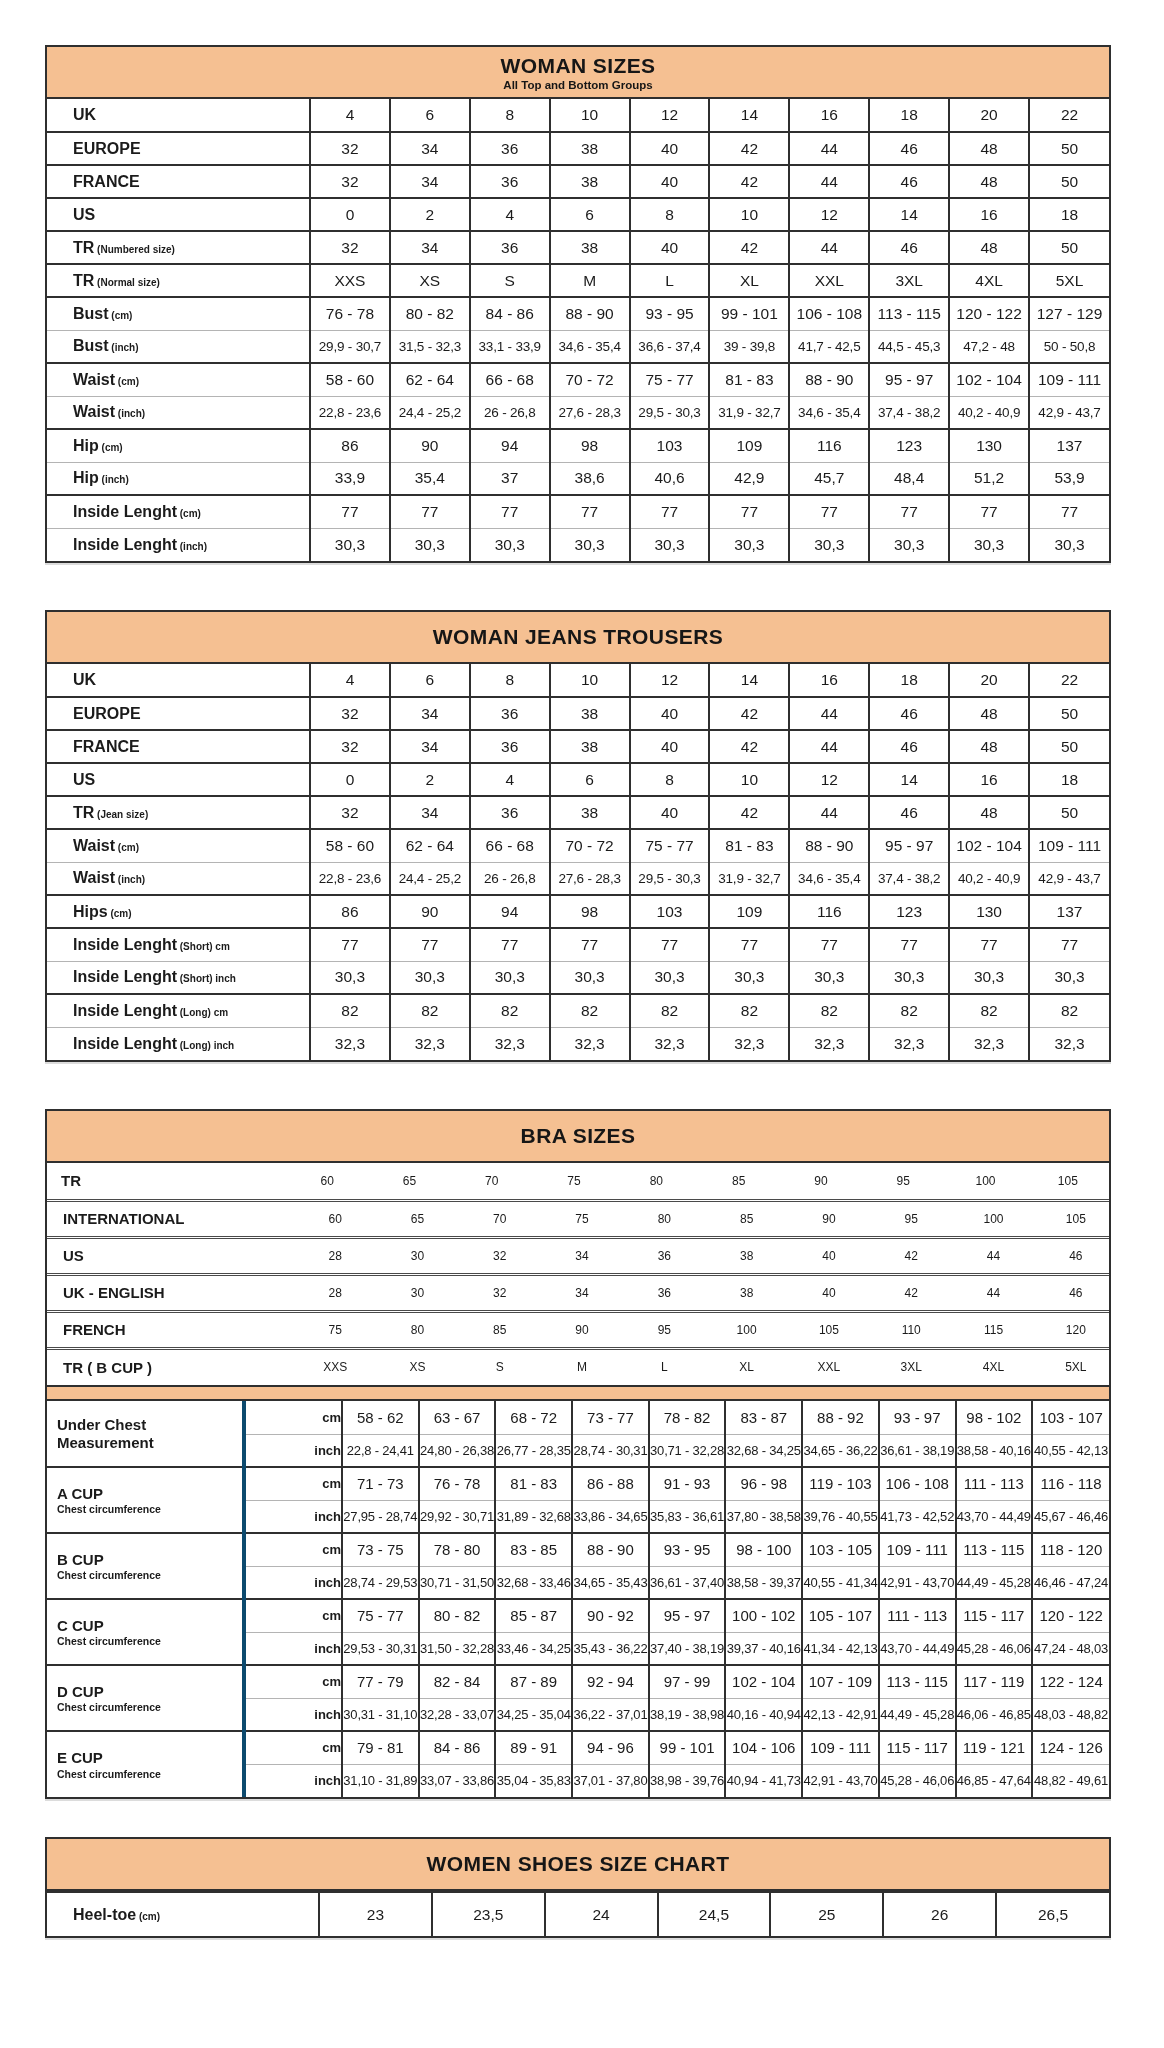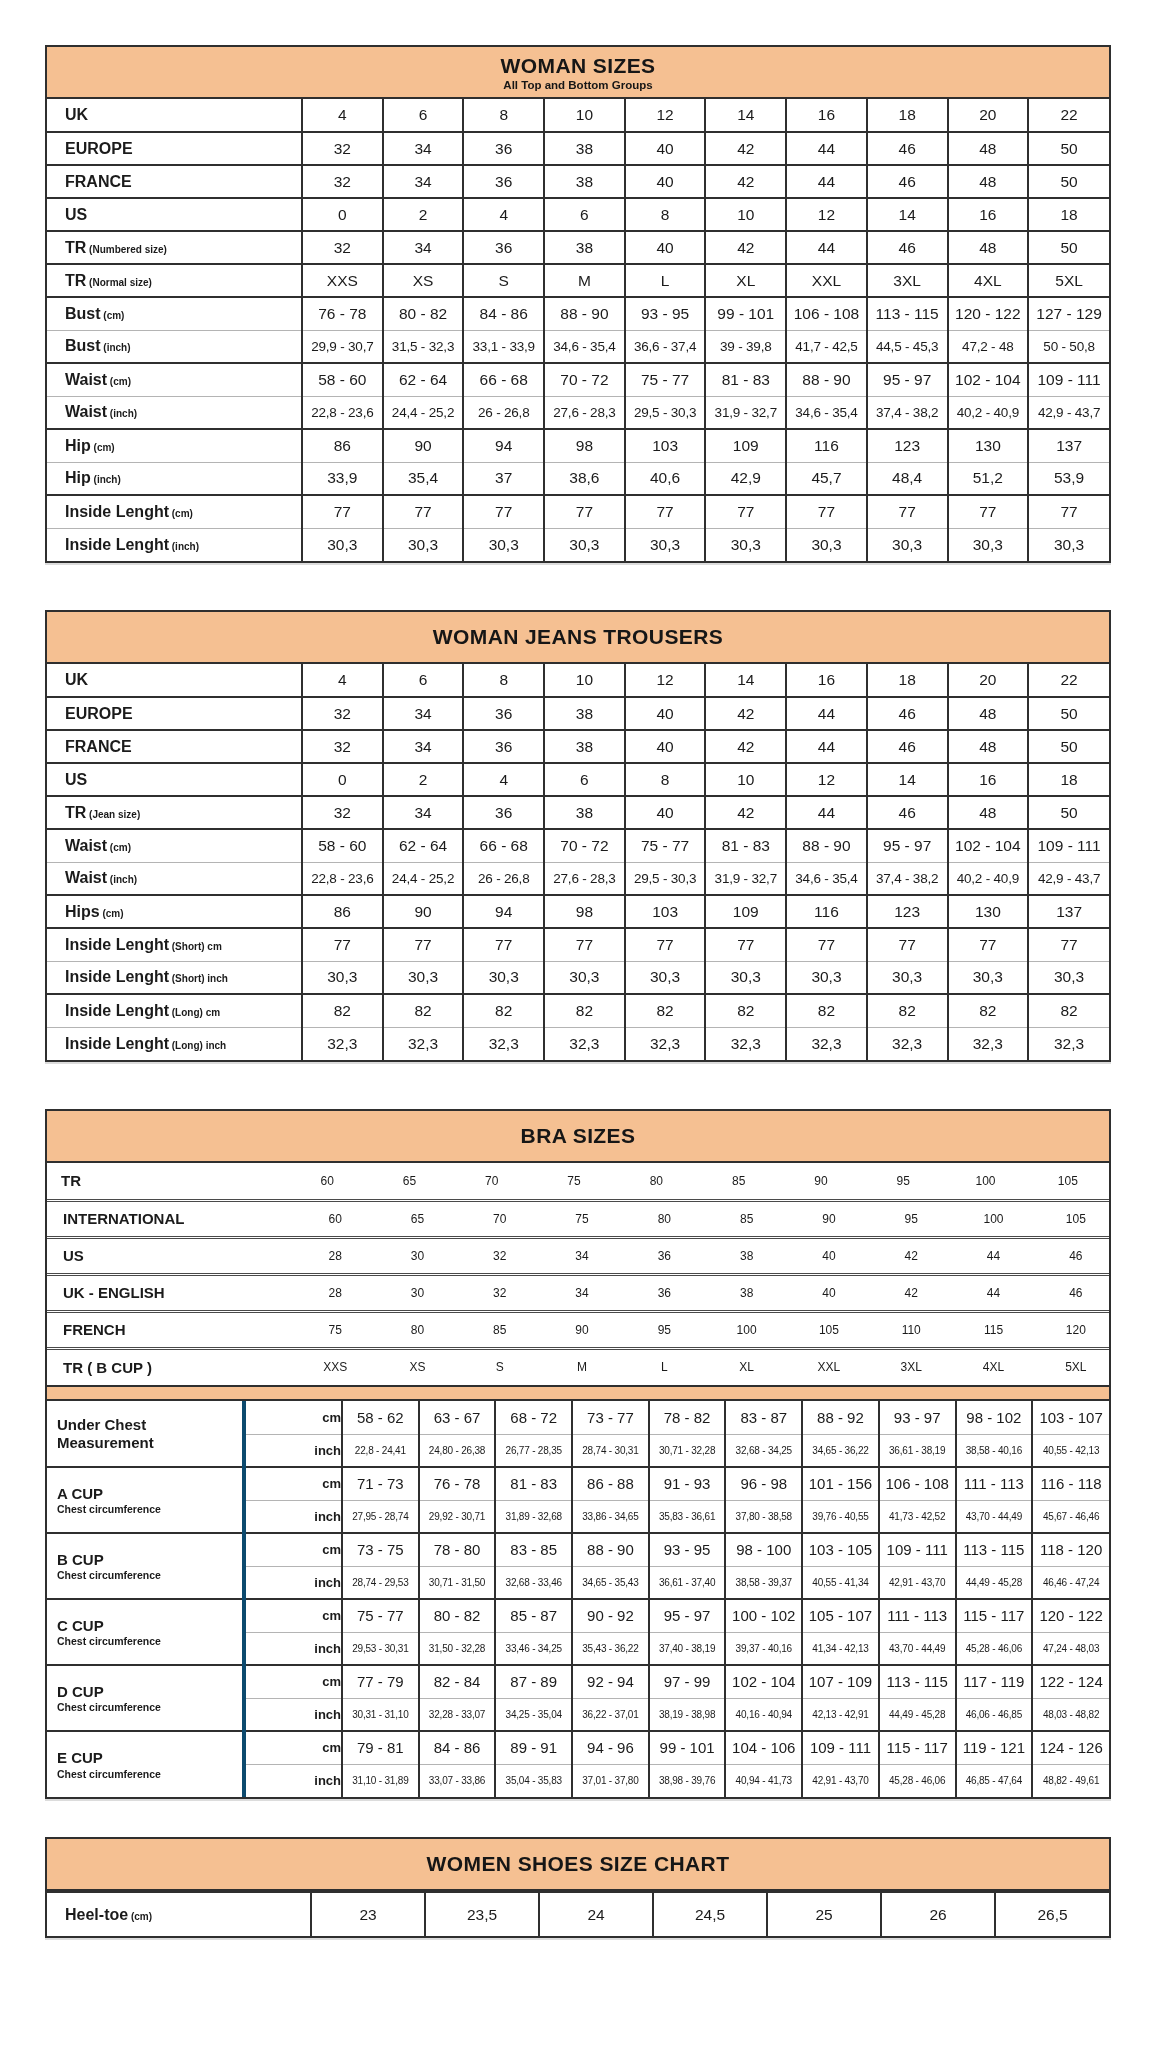--- a/index.html
+++ b/index.html
@@ -10,42 +10,42 @@
   }
   .tbl{border:2.5px solid #2f2f2f;margin-bottom:47px;box-shadow:0 2px 0 #dcdcdc;background:#fff;}
   .band{background:#f5c092;border-bottom:2.5px solid #2f2f2f;text-align:center;padding:7px 0 6px 0;}
   .band .t{font-size:21px;font-weight:700;letter-spacing:.4px;color:#161616;}
   .band .st{font-size:11.5px;font-weight:700;margin-top:1px;color:#161616;}
   .band.single{padding:13px 0;}
   table{width:100%;border-collapse:collapse;table-layout:fixed;}
   td{vertical-align:middle;padding:0;}
   
   .r{height:33px;}
-  .lbl{text-align:left;padding-left:18px;}
+  .lbl{text-align:left;padding-left:26px;}
   #t1 .lbl,#t2 .lbl{width:236px;}
   .lm{font-weight:700;font-size:16px;}
   .ls{font-weight:700;font-size:10px;}
   .val{text-align:center;font-size:15.5px;border-left:2px solid #2f2f2f;}
   .smallv .val{font-size:13.5px;letter-spacing:-.2px;}
   .sep-strong td{border-top:2px solid #2f2f2f;}
   .sep-light td{border-top:1px solid #b4b4b4;}
   .sep-double td{border-top:3px double #4a4a4a;padding-left:16px;}
   
   #t3{margin-bottom:38px;}
   .br{height:37px;}
   .blbl{width:225px;font-weight:700;font-size:15px;padding-left:14px;text-align:left;}
   .bval{text-align:center;font-size:12px;}
   .pdiv{height:12px;background:#f5c092;border-top:2px solid #2f2f2f;border-bottom:2px solid #2f2f2f;}
   .cr{height:33px;}
   .clbl{width:185px;padding-left:10px;text-align:left;}
   .clbl .lm{font-size:15px;display:block;line-height:1.15;padding-right:2px;}
   .clbl .ls{font-size:10.5px;font-weight:600;display:block;margin-top:1px;}
   .unit{width:95px;text-align:right;font-weight:700;font-size:13px;border-left:4px solid #0c4a6e;}
   .cval{text-align:center;font-size:15px;border-left:2px solid #2f2f2f;}
-  .inchrow .cval{font-size:10px;letter-spacing:-.2px;}
+  .inchrow .cval{font-size:13px;letter-spacing:-.2px;}
   
   #t4{margin-bottom:0;}
   #t4 .r{height:44px;}
   #t4 .r.tall{height:58px;}
   #t4 .lbl{width:245px;}
   .boldv .val{font-weight:700;font-size:17px;}
 </style>
 </head>
 <body>
 
@@ -533,21 +533,21 @@
               <span class="lm">A CUP</span>
               <span class="ls">Chest circumference</span>
             </td>
             <td class="unit">cm</td>
             <td class="cval">71 - 73</td>
             <td class="cval">76 - 78</td>
             <td class="cval">81 - 83</td>
             <td class="cval">86 - 88</td>
             <td class="cval">91 - 93</td>
             <td class="cval">96 - 98</td>
-            <td class="cval">101 - 156</td>
+            <td class="cval">119 - 103</td>
             <td class="cval">106 - 108</td>
             <td class="cval">111 - 113</td>
             <td class="cval">116 - 118</td>
           </tr>
           <tr class="cr sep-light inchrow">
             <td class="unit">inch</td>
             <td class="cval">27,95 - 28,74</td>
             <td class="cval">29,92 - 30,71</td>
             <td class="cval">31,89 - 32,68</td>
             <td class="cval">33,86 - 34,65</td>

